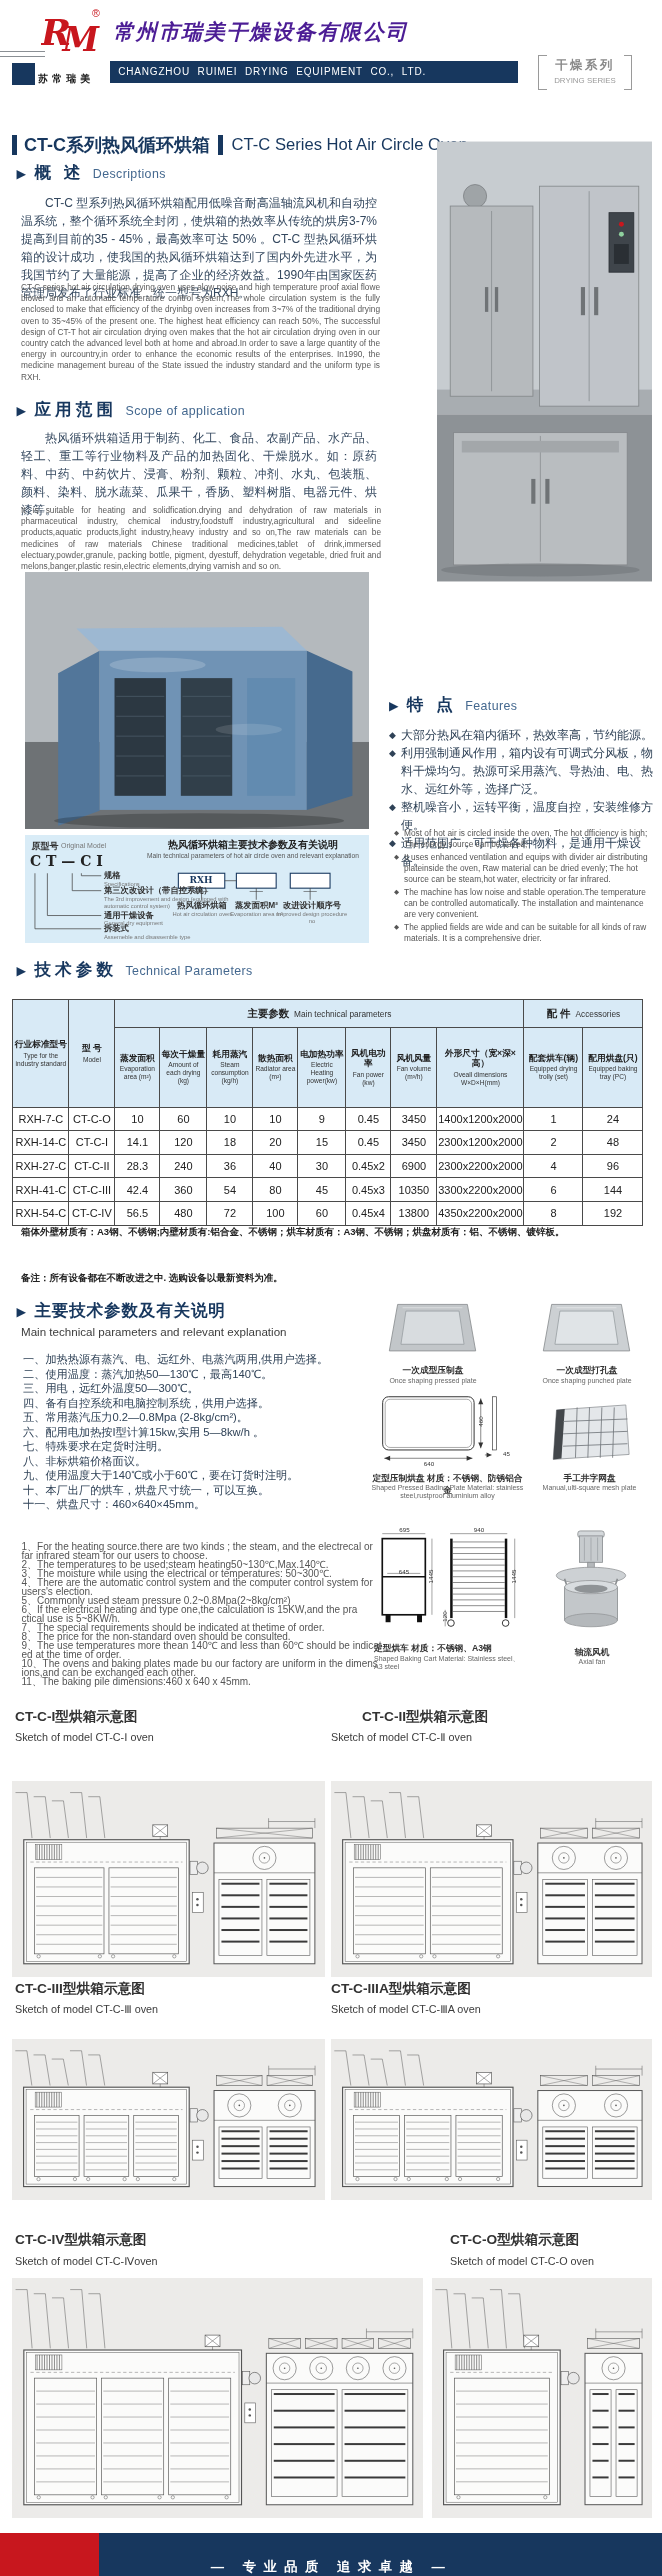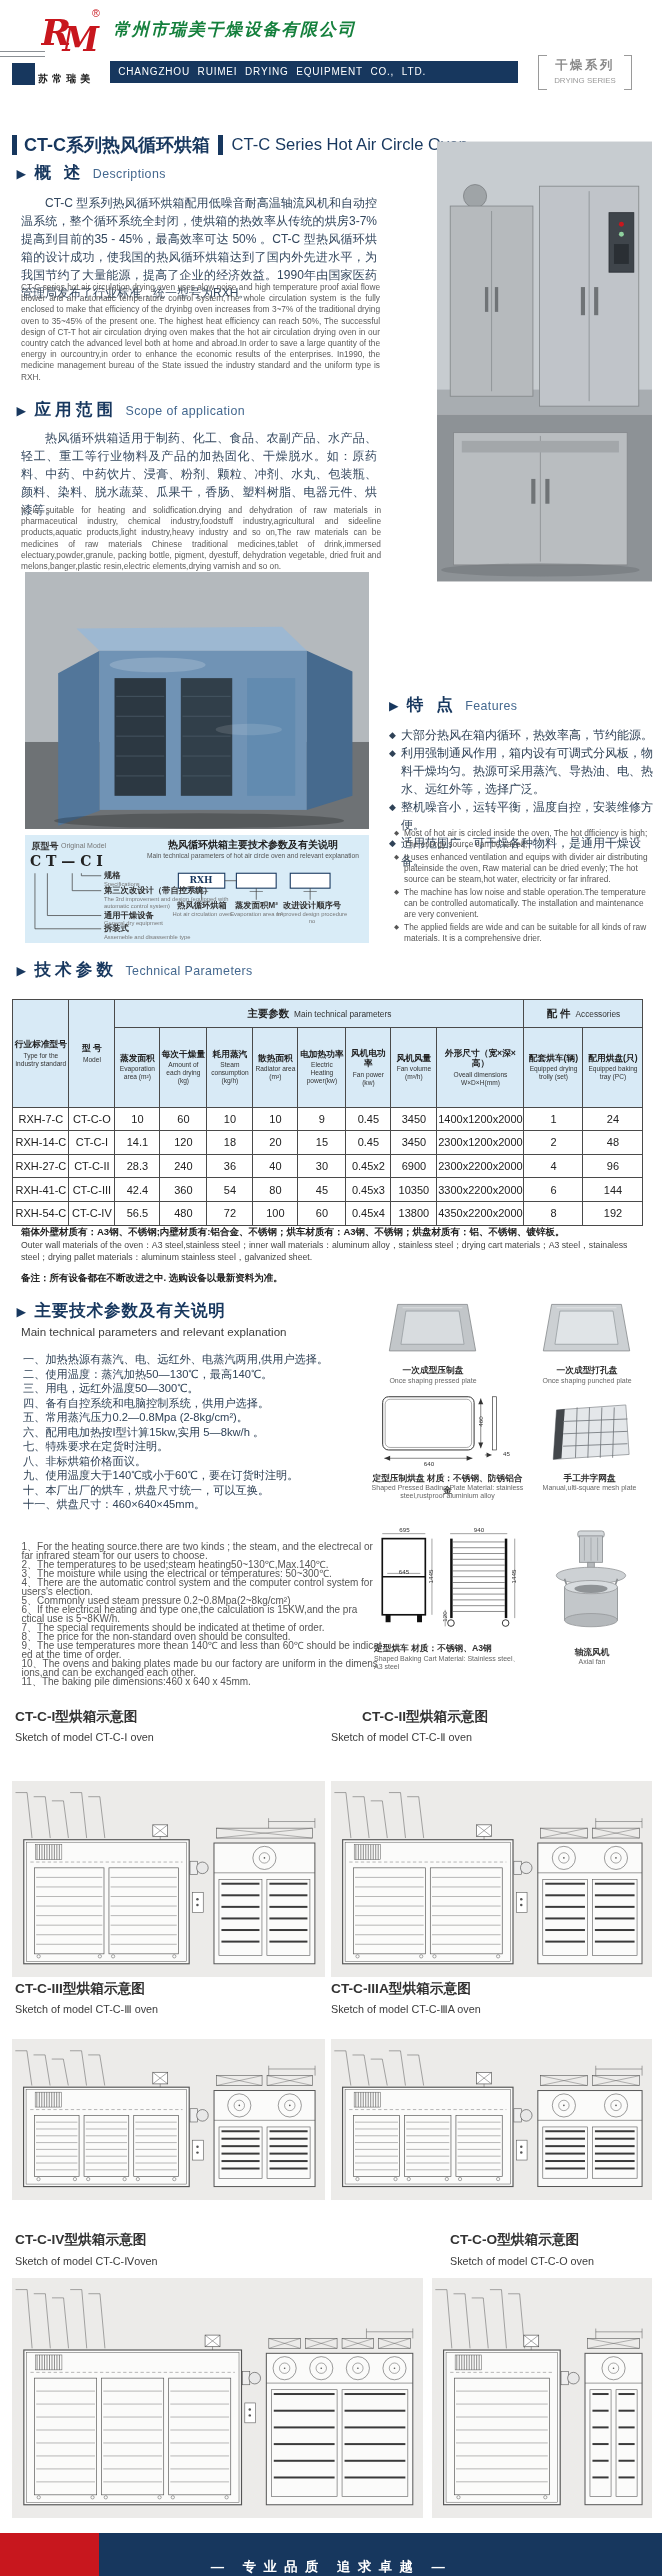--- a/index.html
+++ b/index.html
@@ -48,21 +48,21 @@
 
   <div>
     <div class="abs" style="left:0;top:51px;width:45px;height:4.1px;border-top:1.7px solid #8a8f94;border-bottom:1.7px solid #8a8f94;"></div>
     <div class="abs" style="left:11.6px;top:63px;width:23px;height:21.5px;background:#17375e;"></div>
     <svg id="logo-svg" class="abs" style="left:41px;top:5px;" width="66" height="61" viewBox="0 0 80 74">
         <text x="0" y="48" fill="#c8171e" style="font-family:'DejaVu Serif',serif;font-style:italic;font-weight:bold;font-size:44px;">R</text>
         <text x="26" y="56" fill="#c8171e" style="font-family:'DejaVu Serif',serif;font-style:italic;font-weight:bold;font-size:40px;">M</text>
         <text x="62" y="14" fill="#c8171e" style="font-size:13px;">®</text>
       </svg>
     <div class="abs" style="left:38px;top:72px;width:76px;font-size:10px;font-weight:bold;letter-spacing:4.1px;color:#1a1a1a;">苏常瑞美</div>
-    <div class="abs" style="left:113px;top:18px;font-family:'DejaVu Serif',serif;font-style:italic;font-weight:bold;font-size:17px;letter-spacing:1.7px;color:#15803d;">常州市瑞美干燥设备有限公司</div>
+    <div class="abs" style="left:113px;top:18px;font-family:'DejaVu Serif',serif;font-style:italic;font-weight:bold;font-size:21px;letter-spacing:1.7px;color:#4c1d95;">常州市瑞美干燥设备有限公司</div>
     <div class="abs" style="left:110px;top:61px;width:408px;height:21.5px;background:#17375e;color:#fff;font-size:10px;line-height:21.5px;padding-left:8.3px;letter-spacing:0.8px;word-spacing:4.1px;box-sizing:border-box;">CHANGZHOU RUIMEI DRYING EQUIPMENT CO., LTD.</div>
     <div class="abs" style="left:538px;top:53px;width:94px;height:40px;">
       <div class="abs" style="left:0;top:1.7px;width:7.5px;height:33px;border:1.7px solid #9a9a9a;border-right:none;"></div>
       <div class="abs" style="right:0;top:1.7px;width:7.5px;height:33px;border:1.7px solid #9a9a9a;border-left:none;"></div>
       <div class="abs" style="left:0;top:4.1px;width:94px;text-align:center;font-size:12.4px;font-weight:bold;letter-spacing:2.5px;color:#8a8a8a;">干燥系列</div>
       <div class="abs" style="left:0;top:23px;width:94px;text-align:center;font-size:7.9px;color:#9a9a9a;">DRYING SERIES</div>
     </div>
   </div>
 
   <div class="abs" style="left:12.4px;top:133px;display:flex;align-items:center;">
@@ -362,21 +362,20 @@
           <td>60</td>
           <td>0.45x4</td>
           <td>13800</td>
           <td>4350x2200x2000</td>
           <td>8</td>
           <td>192</td>
         </tr>
       </tbody>
   </table>
   <div class="abs note-cn" style="left:21px;top:1226px;width:621px;">箱体外壁材质有：A3钢、不锈钢;内壁材质有:铝合金、不锈钢；烘车材质有：A3钢、不锈钢；烘盘材质有：铝、不锈钢、镀锌板。</div>
-  <div class="abs note-en" style="left:21px;top:1240px;width:617px;">Outer wall materials of the oven：A3 steel,stainless steel；inner wall materials：aluminum alloy，stainless steel；drying cart materials；A3 steel，stainaless steel；drying pallet materials：aluminum stainless steel，galvanized sheet.</div>
   <div class="abs note-cn" style="left:21px;top:1272px;width:621px;">备注：所有设备都在不断改进之中. 选购设备以最新资料为准。</div>
 
   <div class="abs sec-head" style="left:16.6px;top:1300px;">
     <span class="arr">▶</span>
     <span class="cn" style="letter-spacing:0.8px;">主要技术参数及有关说明</span>
   </div>
   <div class="abs" style="left:21px;top:1325px;font-size:11.6px;color:#3c3c3c;">Main technical parameters and relevant explanation</div>
   <div id="exp-cn" class="abs" style="left:23px;top:1352px;width:359px;">
       <div class="exp-item-cn">一、加热热源有蒸汽、电、远红外、电蒸汽两用,供用户选择。</div>
       <div class="exp-item-cn">二、使用温度：蒸汽加热50—130℃，最高140℃。</div>

